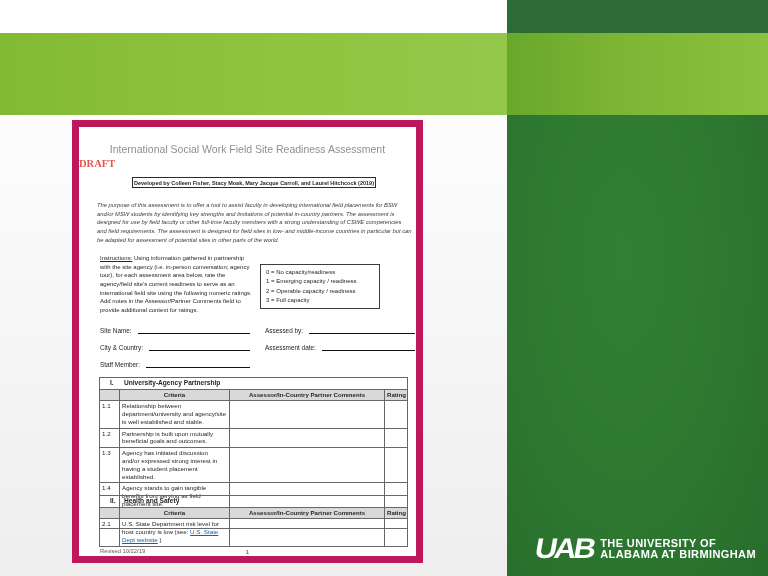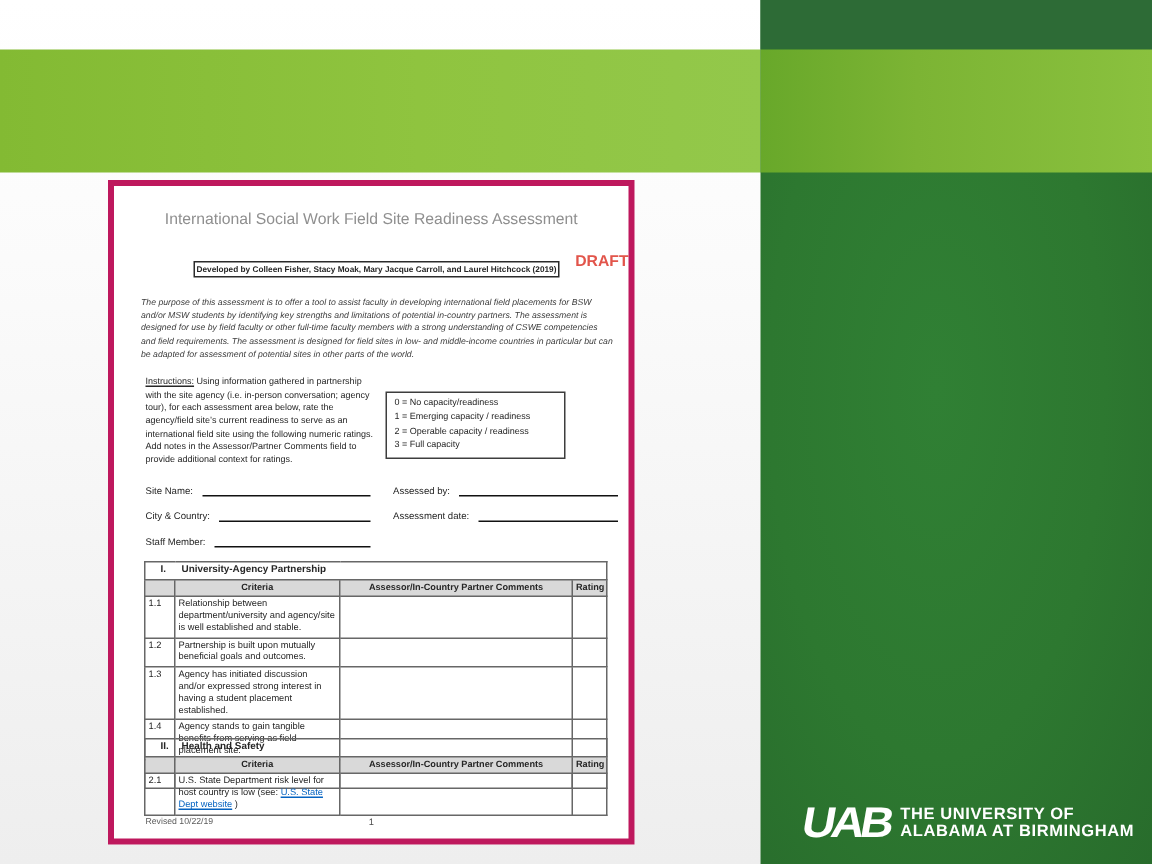--- a/index.html
+++ b/index.html
@@ -18,28 +18,28 @@
               background:linear-gradient(90deg,#68a82a 0%,#7cb434 40%,#8ac13e 100%);}
 
   
   .uab{position:absolute;left:28px;bottom:13px;display:flex;align-items:center;color:#ffffff;}
   .uab-mono{font-weight:bold;font-size:31px;line-height:28px;letter-spacing:-3px;
             transform:skewX(-10deg) scaleY(.92);margin-right:7px;}
   .uab-text{font-weight:bold;font-size:11px;line-height:11px;letter-spacing:.4px;white-space:nowrap;}
 
   
   .page{position:absolute;left:72px;top:120px;width:351px;height:443px;
-        background:#ffffff;border:4px solid #be185d;box-sizing:border-box;
+        background:#ffffff;border:7px solid #be185d;box-sizing:border-box;
         color:#262626;}
   .page *{box-sizing:border-box;}
 
   .doc-title{position:absolute;top:16px;left:0;width:100%;text-align:center;
              font-size:10.5px;color:#8f8f8f;}
-  .doc-draft{position:absolute;top:44px;left:0;width:100%;text-align:right;
-             font-size:10.5px;font-weight:bold;color:#e2554b;}
+  .doc-draft{position:absolute;top:31px;left:0;width:100%;text-align:left;
+             font-size:10.5px;font-weight:bold;color:#e2554b;font-family:Liberation Serif, serif;}
   .devbox{position:absolute;top:50px;left:53px;width:244px;border:1px solid #2b2b2b;
           text-align:center;font-size:5.5px;font-weight:bold;padding:1.5px 0;white-space:nowrap;
           overflow:hidden;}
   .purpose{position:absolute;top:74px;left:18px;width:315px;font-size:5.8px;
            font-style:italic;line-height:1.5;color:#3c3c3c;}
 
   .instr{position:absolute;top:127px;left:21px;width:152px;font-size:6px;line-height:1.45;}
   .instr .lbl{text-decoration:underline;}
   .legend{position:absolute;top:137px;left:181px;width:120px;border:1px solid #3d3d3d;
           font-size:6px;line-height:1.55;padding:3px 5px;}

